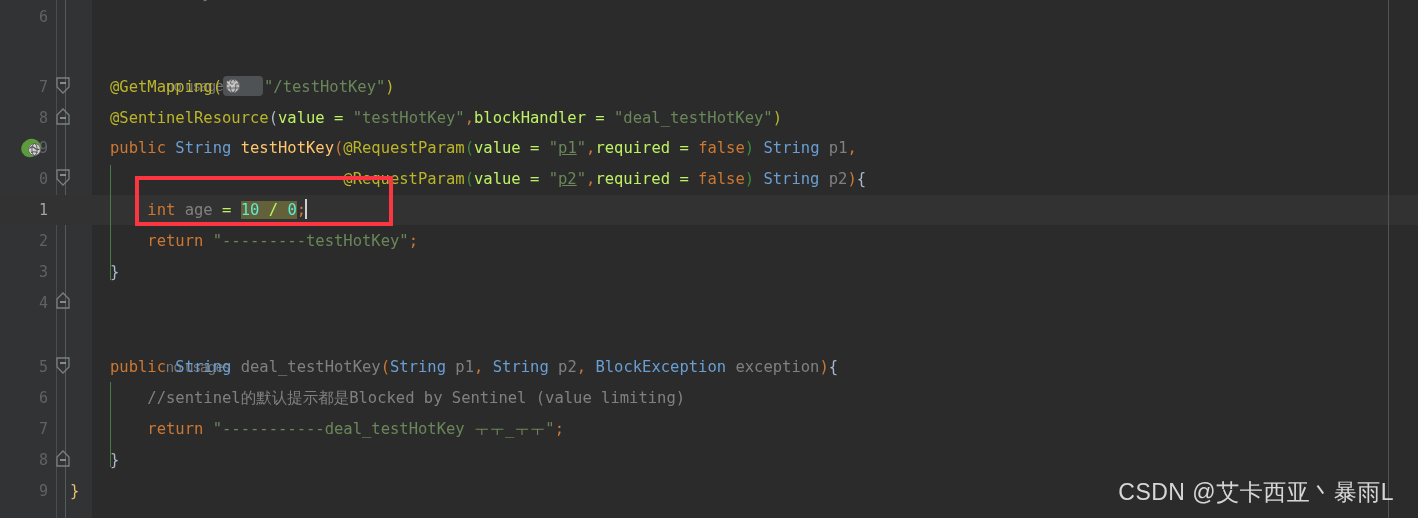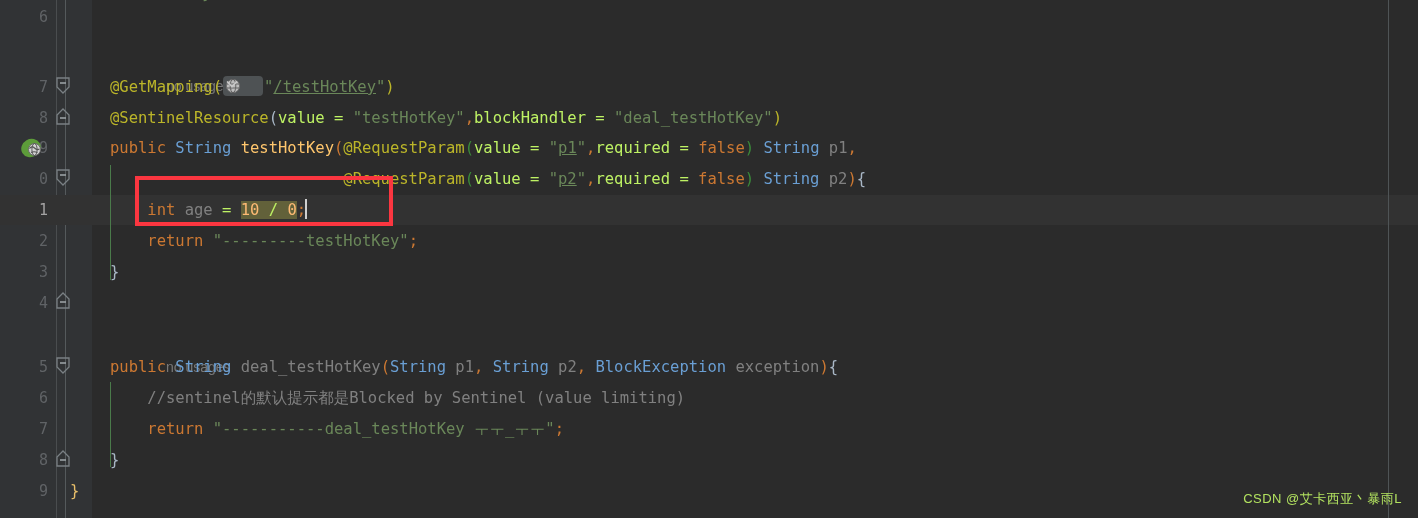--- a/index.html
+++ b/index.html
@@ -51,32 +51,32 @@
     position:absolute;left:-92px;right:0;height:30px;background:#323232;
   }
   
   .iguide{position:absolute;width:1px;background:#4a7a4a;}
   
   .margin-guide{position:absolute;left:1388px;top:0;width:1px;height:518px;background:#4f5456;}
   
   .anno{color:#bbb529;}
   .kw{color:#cc7832;}
   .str{color:#6a8759;}
-  .num{color:#fdba74;margin-top:36px;}
+  .num{color:#5eead4;margin-top:36px;}
   .ident{color:#bef264;}
   .gray{color:#808080;}
   .meth{color:#ffc66d;}
   .methgray{color:#808080;}
   .paren{color:#a9b7c6;}
   .punct{color:#cc7832;}
   .usage{
     color:#787878;font-size:14px;
     font-family:"Liberation Sans","DejaVu Sans",sans-serif;
   }
-  .ulink{color:#6a8759;text-decoration:underline;}
+  .ulink{color:#6a8759;}
   .ulink2{color:#6a8759;text-decoration:underline;}
   .sel{background:#62613a;}
   
   .globe-pill{
     display:inline-block;vertical-align:-4px;width:40px;height:20px;
     background:#4e5254;border-radius:4px;position:relative;margin:0 1px;
   }
   .globe-pill svg{position:absolute;top:2px;left:2px;}
   .chev{position:absolute;top:4px;left:23px;}
   
@@ -84,22 +84,22 @@
     display:inline-block;width:2px;height:20px;background:#cfcfcf;
     vertical-align:-4px;margin-left:-1px;
   }
   
   .redbox{
     position:absolute;left:135px;top:176px;width:258px;height:50px;
     border:4px solid #fb3640;box-sizing:border-box;pointer-events:none;
   }
   
   .watermark{
-    position:absolute;right:16px;bottom:10px;
-    color:#bef264;font-size:13px;letter-spacing:.5px;
+    position:absolute;right:24px;bottom:10px;
+    color:#e5e5e5;font-size:23px;letter-spacing:.5px;
     font-family:"Liberation Sans","DejaVu Sans",sans-serif;
     opacity:.92;
   }
   
   .topglyph{
     position:absolute;left:110px;top:-22px;color:#6a8759;font-size:15.5px;
     line-height:30px;
   }
 </style>
 </head>

